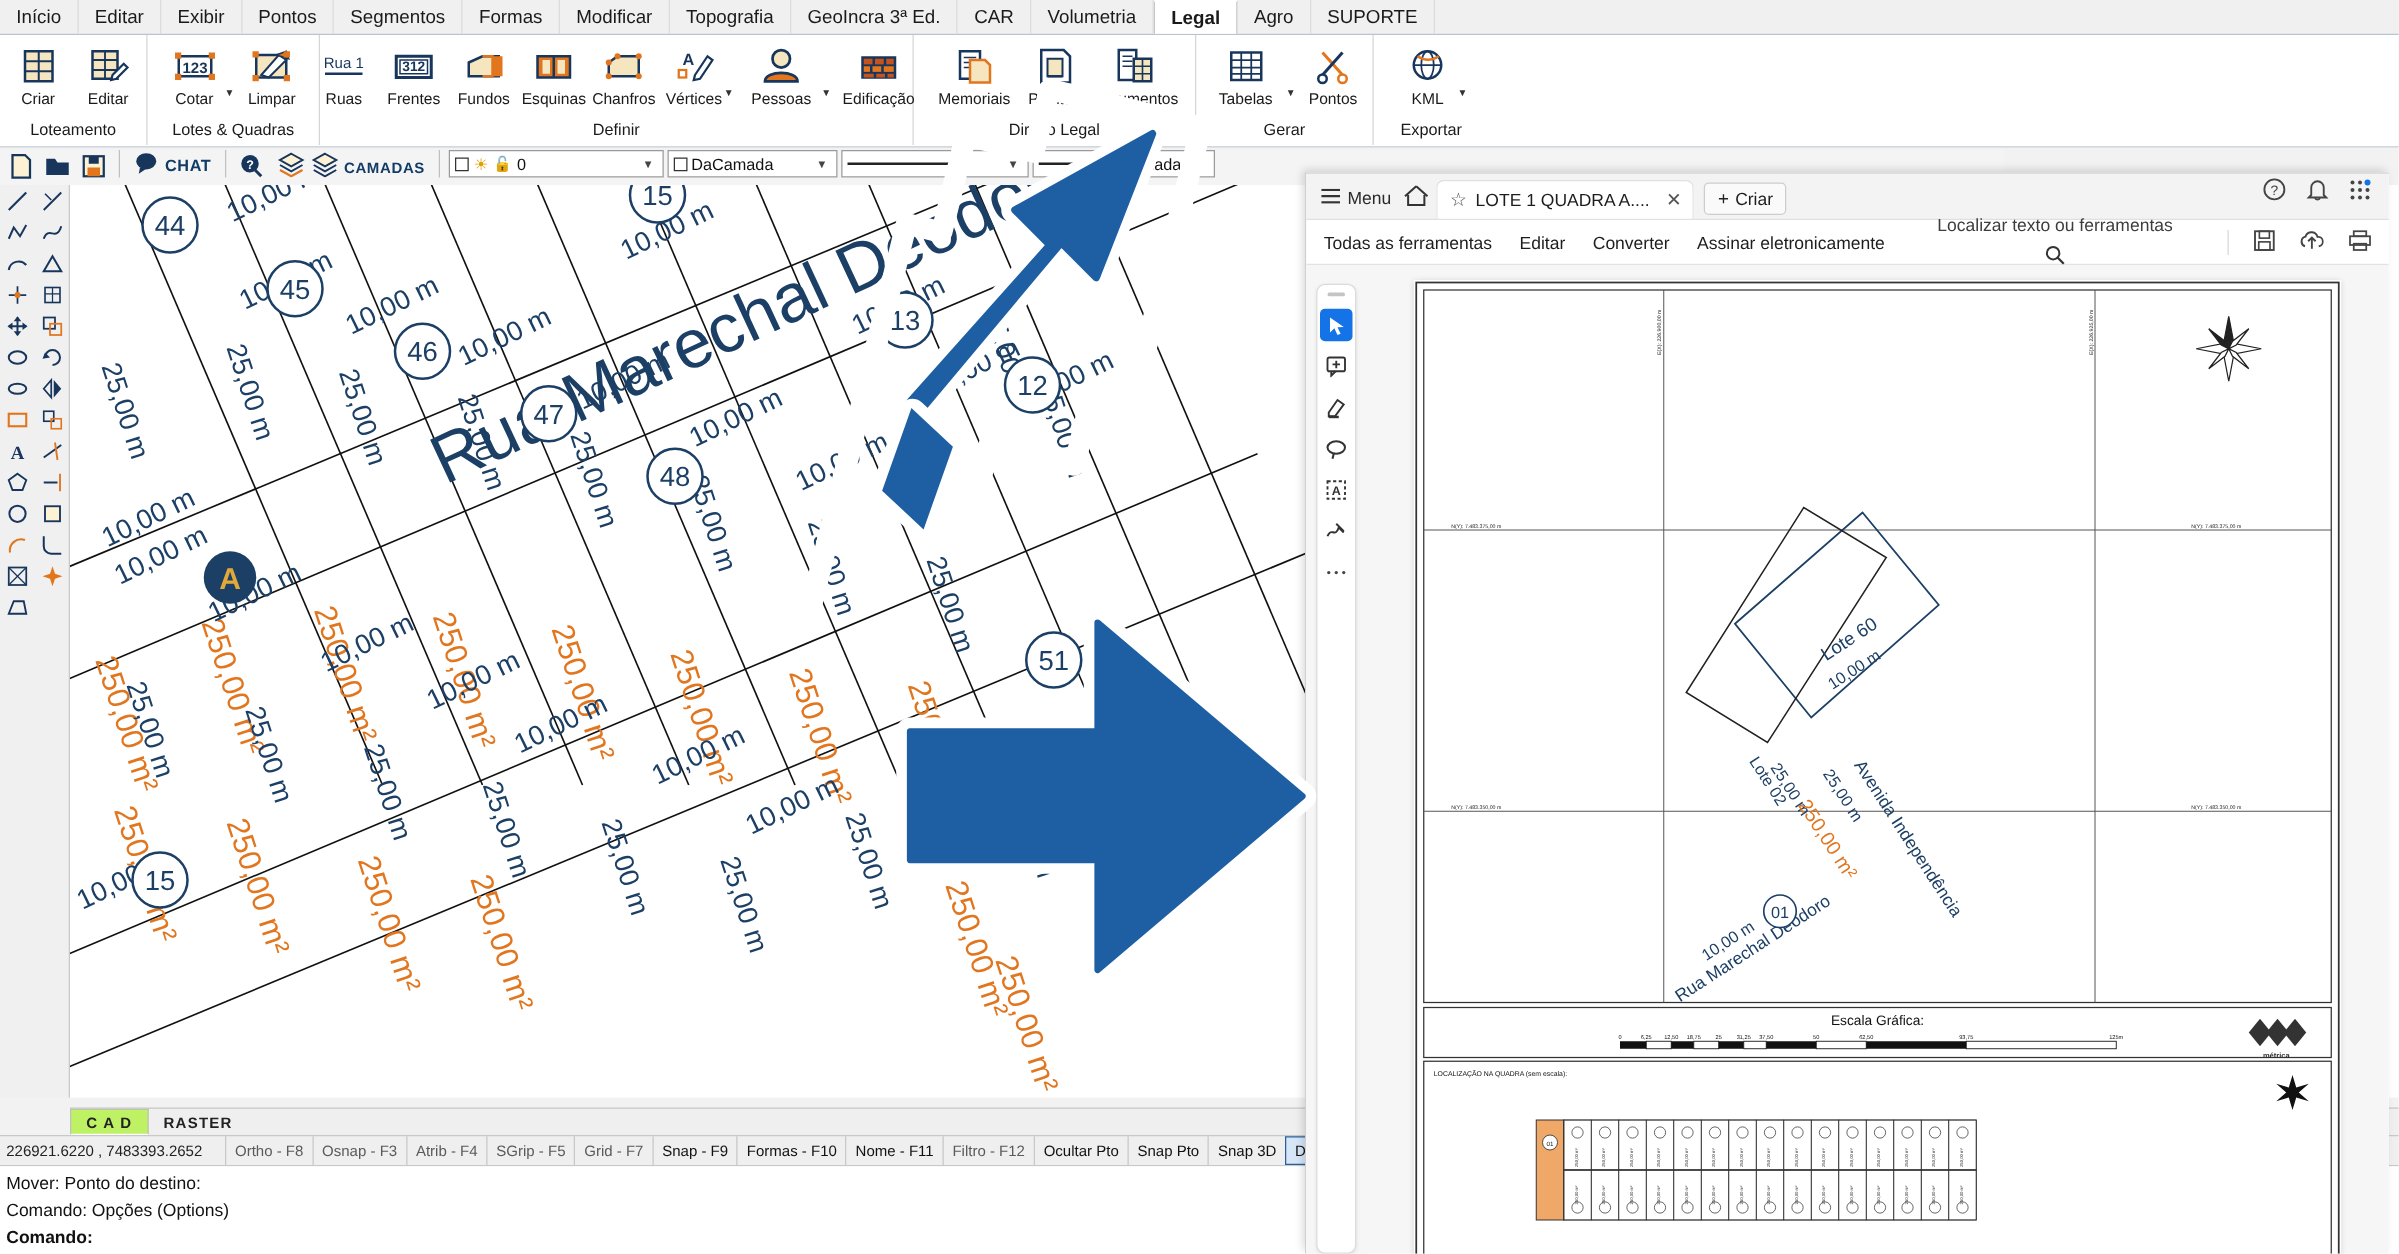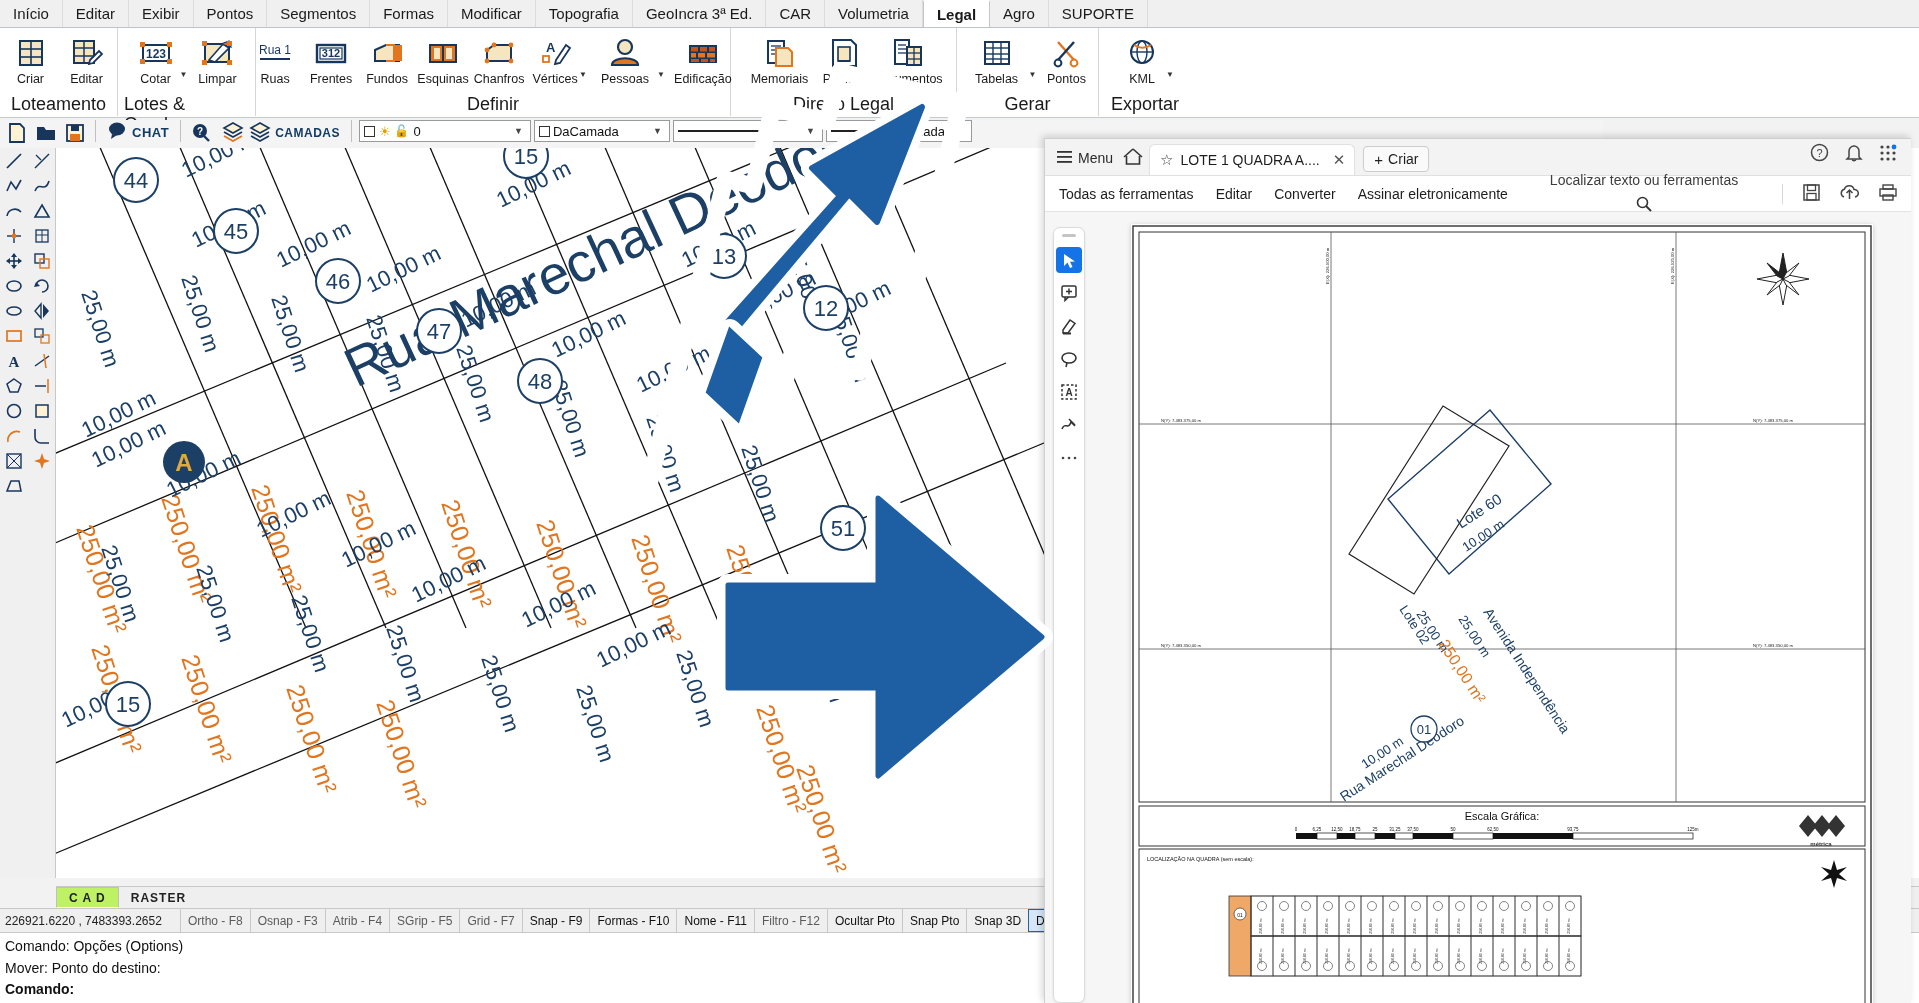--- a/index.html
+++ b/index.html
@@ -30,21 +30,21 @@
   
   .ribbon {
     position: absolute; top: 28px; left: 0; width: 1919px; height: 90px;
     background: #ffffff; border-bottom: 1px solid #c3ccd6;
     display: flex; align-items: flex-start;
   }
   .rgroup { position: relative; height: 88px; display: flex; flex-direction: column;
             align-items: center; border-right: 1px solid #d6d6d6; padding: 0 6px; }
   .rgroup:last-child { border-right: none; }
   .rgroup-items { display: flex; align-items: flex-start; height: 66px; }
-  .rgroup-label { font-size: 18px; color: #1a1a1a; height: 20px; line-height: 20px; }
+  .rgroup-label { font-size: 13px; color: #1a1a1a; height: 20px; line-height: 20px; }
   .rbtn {
     width: 56px; min-width: 46px; display: flex; flex-direction: column; align-items: center;
     padding-top: 5px; cursor: default;
   }
   .rbtn.wide { width: 72px; }
   .rbtn .ico { height: 40px; display: flex; align-items: center; justify-content: center; }
   .rbtn .lbl { font-size: 12.5px; color: #1a1a1a; text-align: center; line-height: 1.1; white-space: nowrap; }
   .rcaret { align-self: center; margin: 26px 2px 0 -4px; font-size: 8px; color: #333; }
 
   
@@ -808,22 +808,22 @@
     <div class="sbtn on">Formas - F10</div>
     <div class="sbtn on">Nome - F11</div>
     <div class="sbtn">Filtro - F12</div>
     <div class="sbtn on">Ocultar Pto</div>
     <div class="sbtn on">Snap Pto</div>
     <div class="sbtn on">Snap 3D</div>
     <div class="sbtn hl">D</div>
   </div>
 
   <div class="cmdarea">
+    <div>Mover: Ponto do destino:</div>
     <div>Comando: Opções (Options)</div>
-    <div>Mover: Ponto do destino:</div>
     <div class="b">Comando:</div>
   </div>
 </div>
 
 <div class="pdfwin">
 
   <div class="pdf-tabbar">
     <div class="pdf-menu">
       <span>
         <svg width="15" height="12" viewBox="0 0 15 12">

